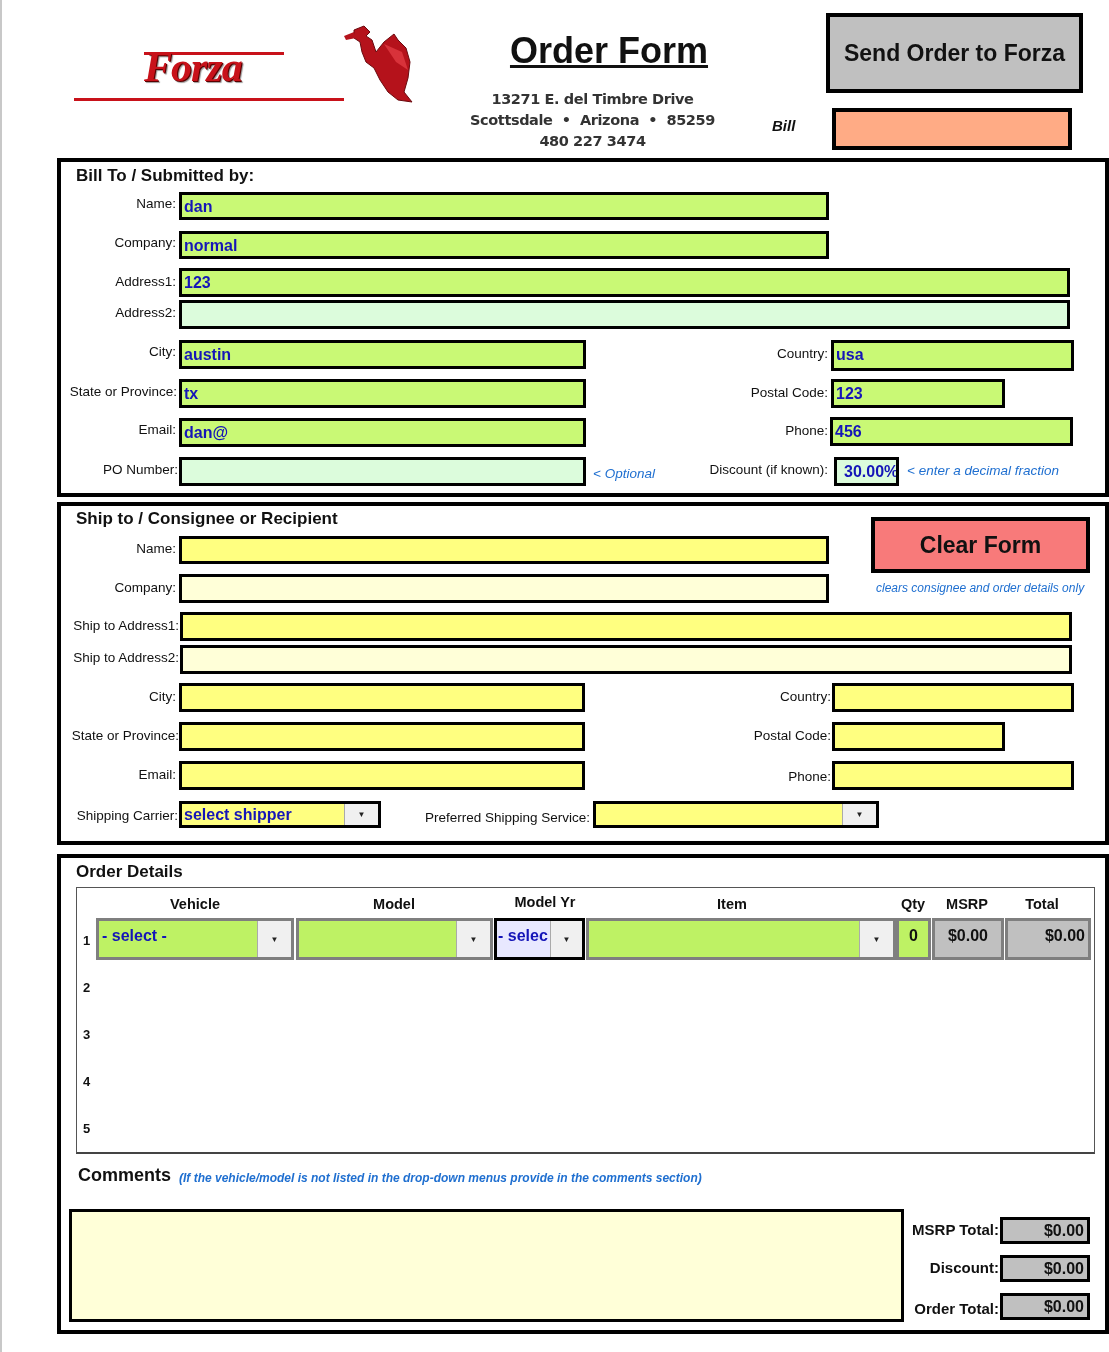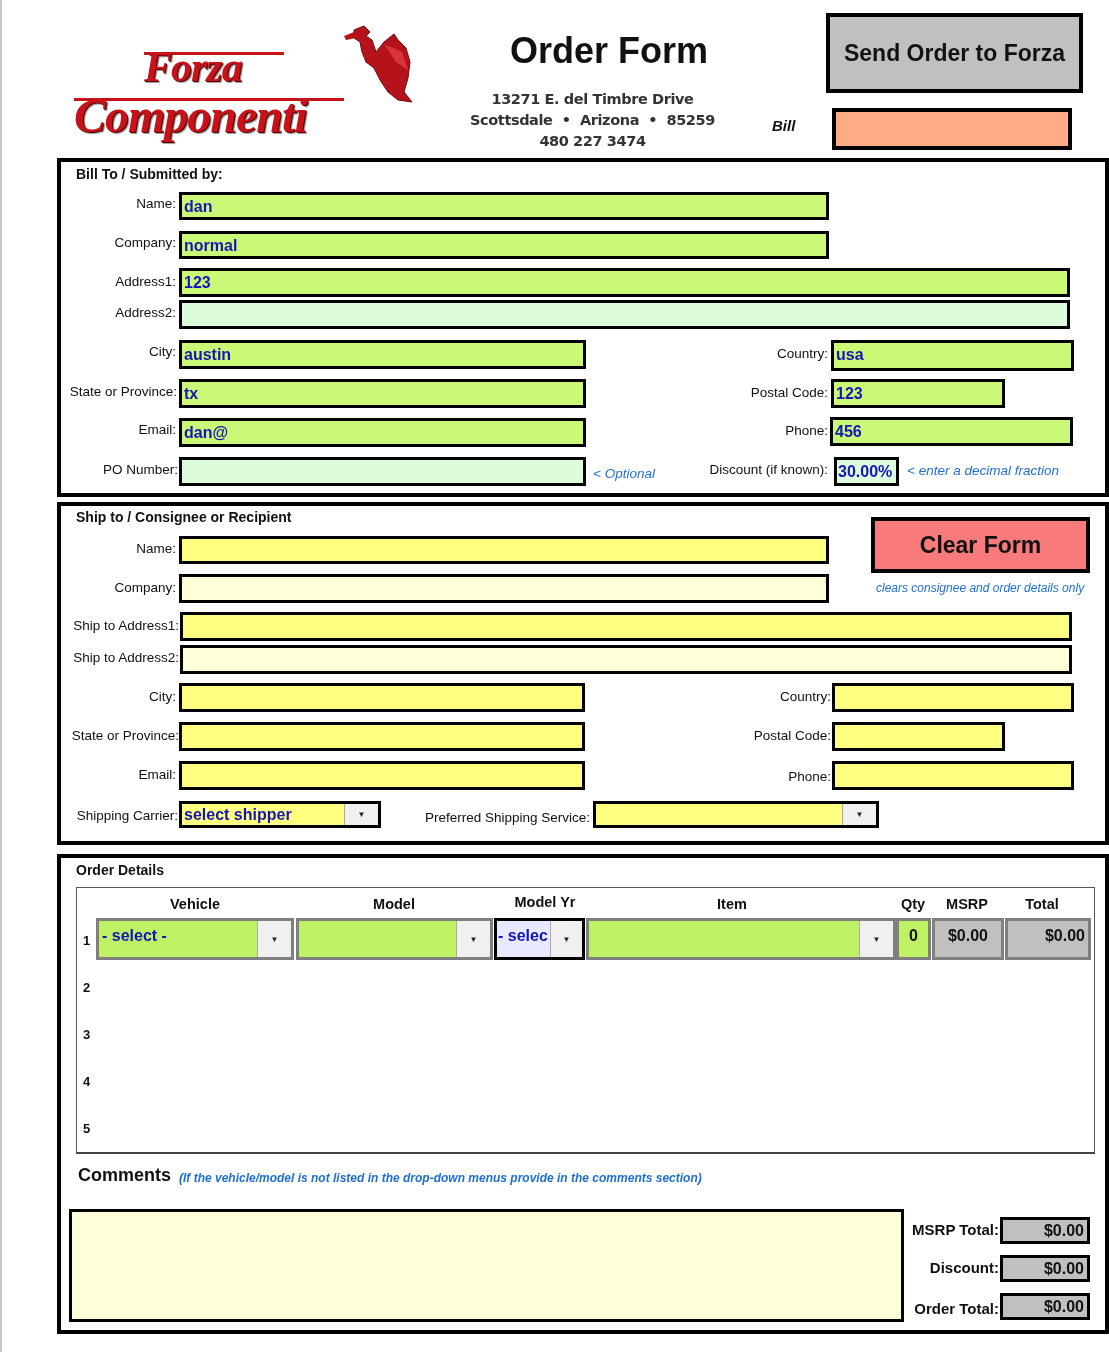--- a/index.html
+++ b/index.html
@@ -11,30 +11,30 @@
   
   .logo { left: 74px; top: 22px; width: 345px; height: 125px; }
   .logo-text { font-family: "Liberation Serif", serif; font-weight: bold; font-style: italic; color: #c8121a;
     text-shadow: 1px 1px 0 #5a0000, 2px 2px 1px #999; letter-spacing: -1px; }
   .logo-forza { position: absolute; left: 70px; top: 24px; font-size: 42px; line-height: 42px; }
   .logo-comp { position: absolute; left: 0; top: 70px; font-size: 48px; line-height: 48px; }
   .logo-bar1 { position: absolute; left: 70px; top: 30px; width: 140px; height: 3px; background: #c8121a; }
   .logo-bar2 { position: absolute; left: 0px; top: 76px; width: 270px; height: 3px; background: #c8121a; }
   .dragon { position: absolute; left: 262px; top: 0; width: 80px; height: 85px; }
 
-  .title { left: 470px; top: 30px; width: 278px; text-align: center; font-size: 36px; font-weight: bold; color: #111; }
+  .title { left: 470px; top: 30px; width: 278px; text-align: center; font-size: 36px; font-weight: bold; color: #111; text-decoration: underline; }
   .addr { left: 460px; width: 265px; text-align: center; font-size: 14.5px; font-weight: bold; color: #333; font-family: "DejaVu Sans", sans-serif; letter-spacing: -0.4px; }
   .send-btn { left: 826px; top: 13px; width: 257px; height: 80px; background: #c0c0c0; border: 4px solid #000;
     font-size: 23px; font-weight: bold; display: flex; align-items: center; justify-content: center; color: #111; cursor: pointer; }
   .date-label { left: 772px; top: 117px; font-size: 15px; font-weight: bold; font-style: italic; }
   .date-field { left: 832px; top: 108px; width: 240px; height: 42px; background: #ffab85; border: 4px solid #000; }
 
   
   .section { border: 4px solid #000; }
-  .sec-title { font-size: 14px; font-weight: bold; color: #111; }
+  .sec-title { font-size: 17px; font-weight: bold; color: #111; }
   .lbl { font-size: 13.5px; color: #111; text-align: right; white-space: nowrap; }
   .field { border: 3px solid #000; font-size: 16px; font-weight: bold; color: #1515b8; padding: 3px 0 0 2px; white-space: nowrap; overflow: hidden; }
   .g { background: #c9f975; }
   .lg { background: #dcfcdc; }
   .y { background: #ffff80; }
   .ly { background: #ffffd8; }
   .note { font-size: 13.5px; font-style: italic; color: #1f6fd0; white-space: nowrap; }
 
   .clear-btn { left: 871px; top: 517px; width: 219px; height: 56px; background: #f87a7a; border: 4px solid #000;
     font-size: 23px; font-weight: bold; display: flex; align-items: center; justify-content: center; color: #111; cursor: pointer; }
@@ -63,21 +63,20 @@
 
 <div class="abs logo">
   <svg class="dragon" viewBox="0 0 80 85">
     <path d="M18 8 L28 4 L34 10 L30 14 L36 18 L40 30 L48 20 L58 12 L62 18 L70 26 L74 40 L72 56 L68 70 L76 80 L62 78 L52 70 L44 58 L38 46 L30 40 L26 30 L24 20 L18 16 Z" fill="#b5121b" stroke="#6a0a0f" stroke-width="1"></path>
     <path d="M48 22 L66 30 L72 48 L60 40 Z" fill="#d8323a"></path>
     <path d="M8 14 L18 10 L20 16 L10 18 Z" fill="#b5121b"></path>
   </svg>
   <div class="logo-bar1"></div>
   <div class="logo-text logo-forza">Forza</div>
   <div class="logo-bar2"></div>
-  <div class="logo-text logo-comp">Componenti</div>
 </div>
 
 <div class="abs title">Order Form</div>
 <div class="abs addr" style="top:91px;">13271 E. del Timbre Drive</div>
 <div class="abs addr" style="top:112px; white-space:pre;">Scottsdale  •  Arizona  •  85259</div>
 <div class="abs addr" style="top:133px;">480 227 3474</div>
 
 <div class="abs send-btn">Send Order to Forza</div>
 <div class="abs date-label">Bill</div>
 <div class="abs date-field"></div>
@@ -113,21 +112,21 @@
 <div class="abs lbl" style="left:700px; top:346px; width:128px;">Country:</div>
 <div class="abs field g" style="left:831px; top:340px; width:243px; height:31px;">usa</div>
 
 <div class="abs lbl" style="left:700px; top:385px; width:128px;">Postal Code:</div>
 <div class="abs field g" style="left:831px; top:379px; width:174px; height:29px;">123</div>
 
 <div class="abs lbl" style="left:700px; top:423px; width:128px;">Phone:</div>
 <div class="abs field g" style="left:830px; top:417px; width:243px; height:29px;">456</div>
 
 <div class="abs lbl" style="left:690px; top:462px; width:138px;">Discount (if known):</div>
-<div class="abs field lg" style="left:834px; top:457px; width:65px; height:29px; padding-left:1px;">30.00%</div>
+<div class="abs field lg" style="left:834px; top:457px; width:65px; height:29px; padding-left:7px;">30.00%</div>
 <div class="abs note" style="left:907px; top:463px;">&lt; enter a decimal fraction</div>
 
 <div class="abs section" style="left:57px; top:502px; width:1052px; height:343px;"></div>
 <div class="abs sec-title" style="left:76px; top:509px;">Ship to / Consignee or Recipient</div>
 
 <div class="abs lbl" style="left:60px; top:541px; width:116px;">Name:</div>
 <div class="abs field y" style="left:179px; top:536px; width:650px; height:28px;"></div>
 
 <div class="abs lbl" style="left:60px; top:580px; width:116px;">Company:</div>
 <div class="abs field ly" style="left:179px; top:574px; width:650px; height:29px;"></div>

